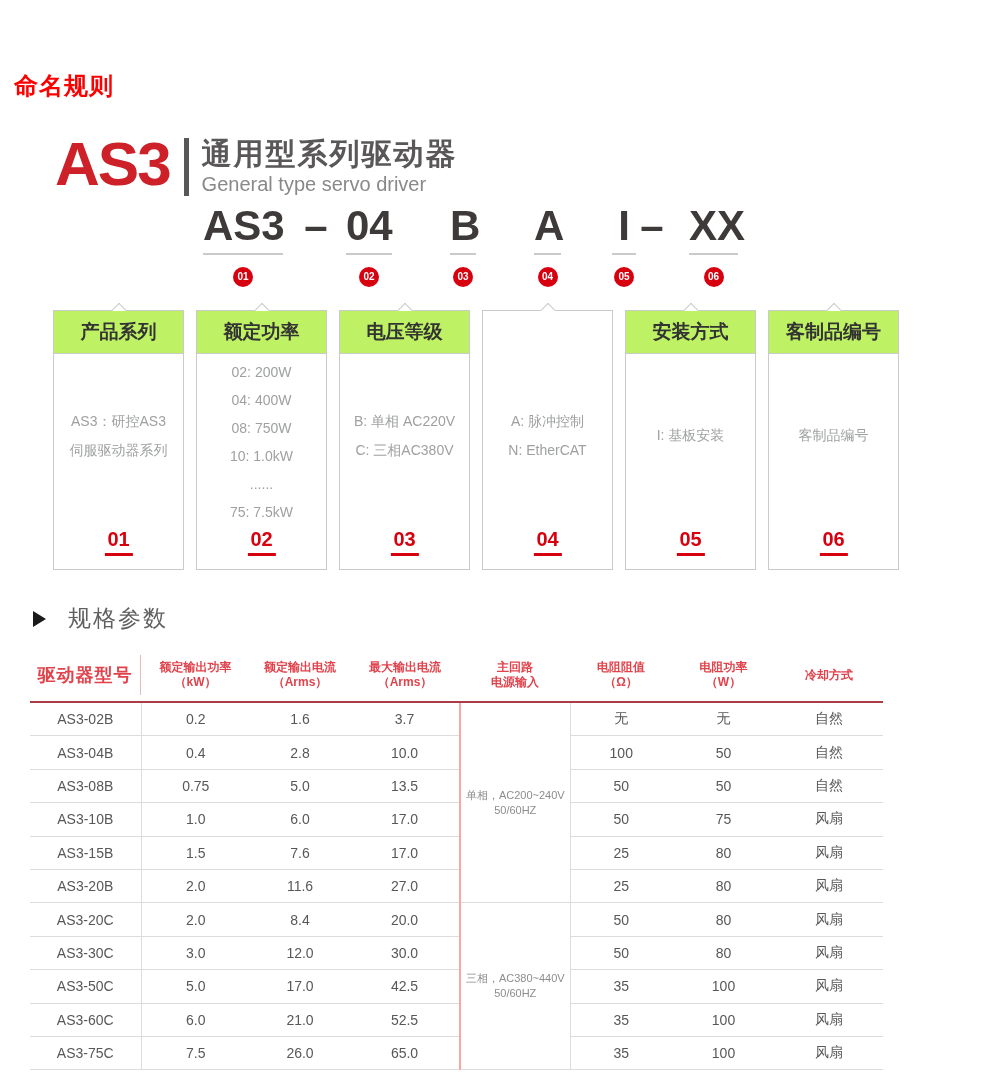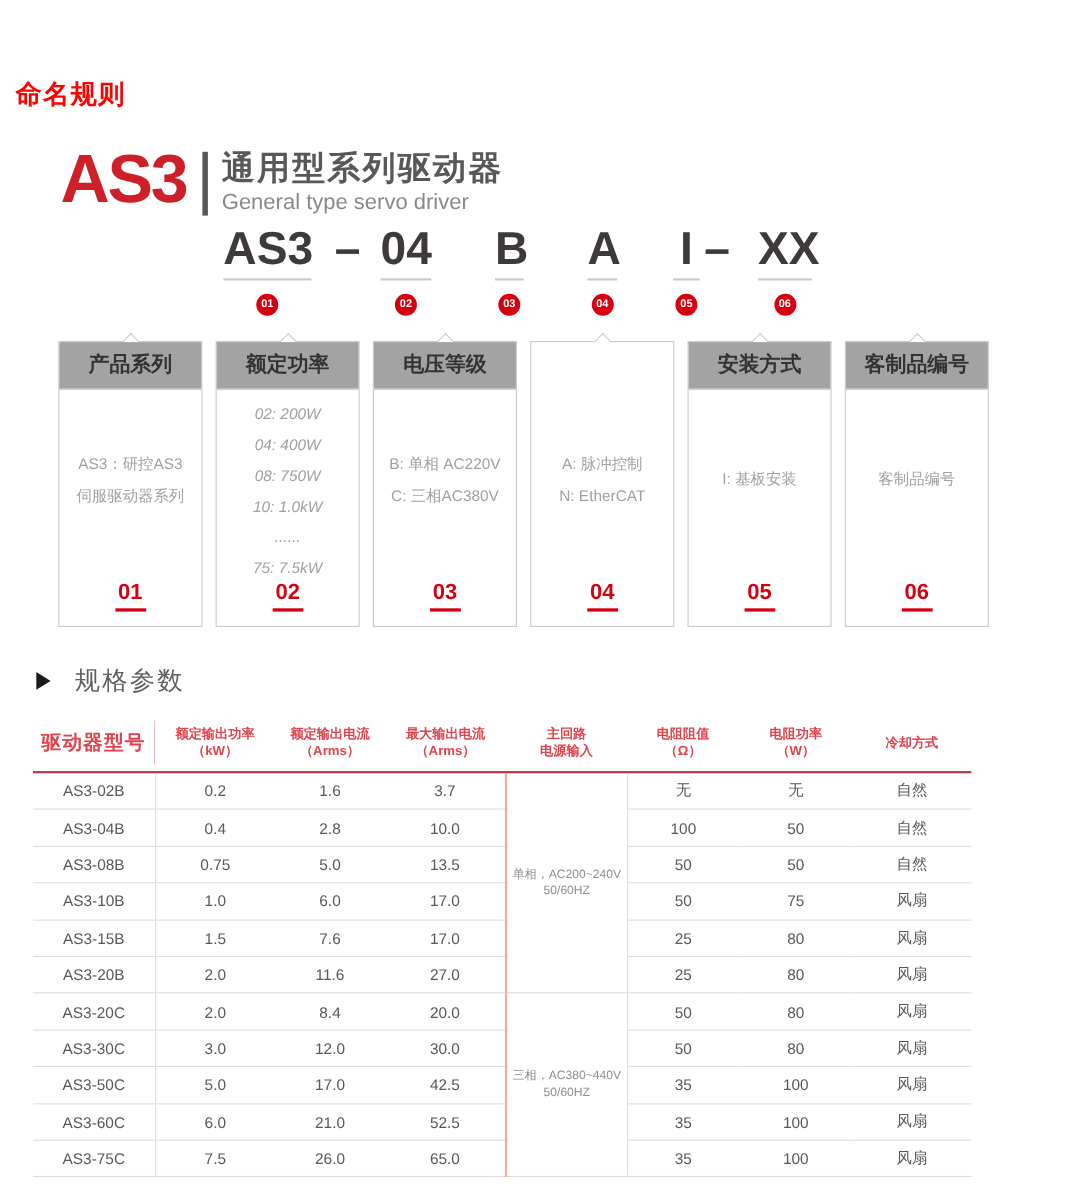--- a/index.html
+++ b/index.html
@@ -25,25 +25,25 @@
            background:#d7000f; color:#fff; font-size:10px; font-weight:bold; line-height:20px; text-align:center; }
   .dash { position:absolute; top:204px; width:30px; text-align:center; font-size:42px; line-height:44px;
           font-weight:bold; color:#3e3a39; }
 
   
   #boxes { position:absolute; left:53px; top:310px; display:flex; gap:12px; }
   .nbox { position:relative; width:129px; height:258px; border:1px solid #c9caca; background:#fff; }
   .caret { position:absolute; top:-6px; left:50%; width:10px; height:10px; background:#fff;
            border-top:1px solid #c9caca; border-left:1px solid #c9caca;
            transform:translateX(-50%) rotate(45deg); }
-  .nbox-h { height:42px; line-height:42px; text-align:center; background:#a3a3a3;
+  .nbox-h { height:42px; line-height:42px; text-align:center; background:#bef264;
             border-bottom:1px solid #c9caca; font-size:19px; font-weight:bold; color:#333; position:relative; z-index:1; }
   .nbox-b { position:absolute; top:43px; left:0; right:0; bottom:52px; display:flex; flex-direction:column;
             justify-content:center; align-items:center; font-size:14px; color:#9fa0a0; line-height:29px; }
-  .nbox-b.top { justify-content:flex-start; padding-top:8px; bottom:48px; line-height:28px;font-style:italic; }
+  .nbox-b.top { justify-content:center; padding-top:8px; bottom:48px; line-height:28px; }
   .nbox-num { position:absolute; bottom:13px; left:50%; transform:translateX(-50%); display:inline-block;
               border-bottom:3px solid #d7000f; padding:0 3px 2px; font-size:20px; font-weight:bold; color:#d7000f; }
 
   
   #spec-title { position:absolute; left:33px; top:603px; display:flex; align-items:center; }
   .tri { width:0; height:0; border-left:13px solid #1a1a1a; border-top:8px solid transparent;
          border-bottom:8px solid transparent; margin-right:22px; }
   .spec-title-text { font-size:23px; color:#606060; letter-spacing:2px; }
 
   

